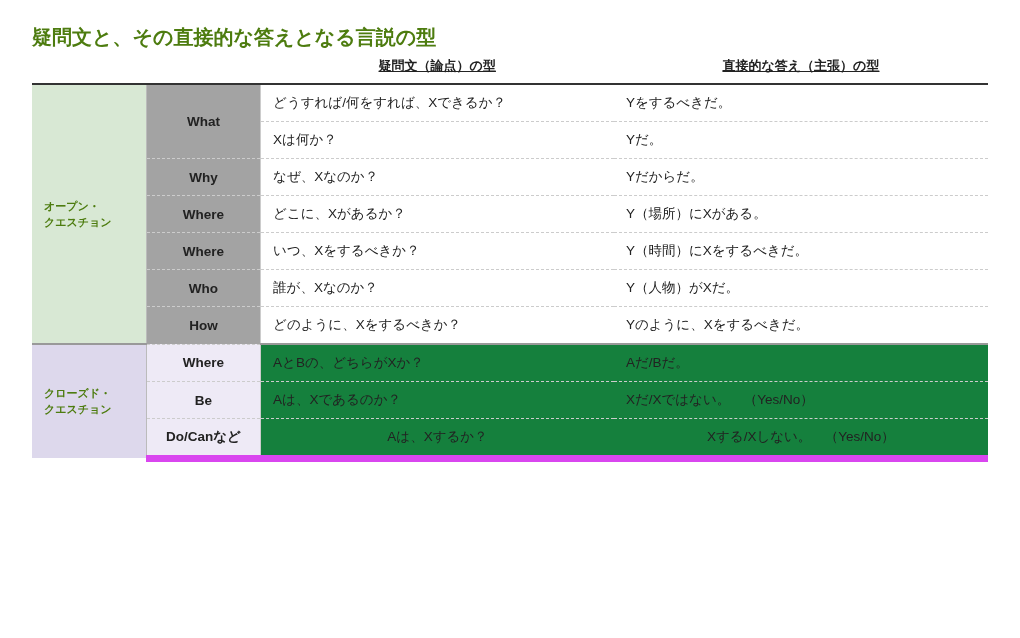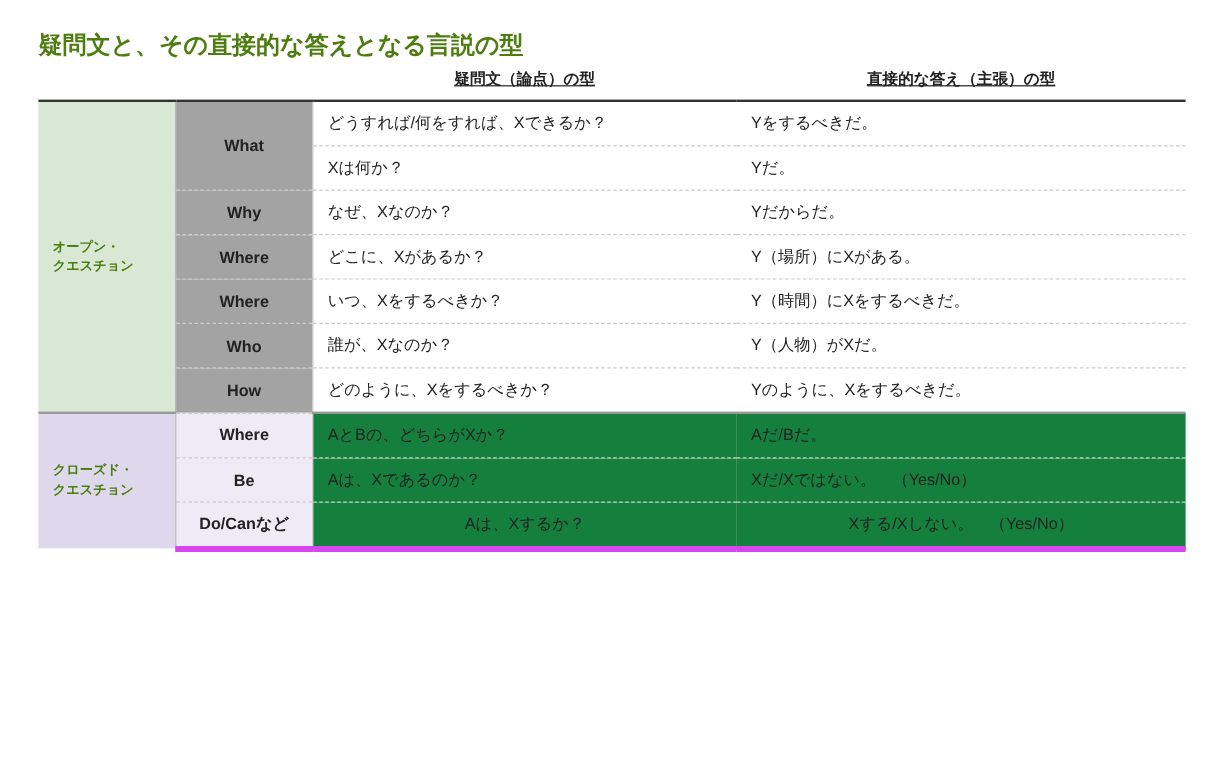--- a/index.html
+++ b/index.html
@@ -97,21 +97,21 @@
       background-color: #eeeaf6 !important;
     }
 
     .closed-row td.question-cell,
     .closed-row td.answer-cell {
       background-color: #15803d;
       margin-left: 41px;
     }
 
     tr:last-child td {
-      border-bottom: 5px solid #d946ef;
+      border-bottom: 7px solid #d946ef;
       text-align: center;
     }
 
     .underline-header {
       text-decoration: underline;
     }
   </style>
 </head>
 <body>
 

